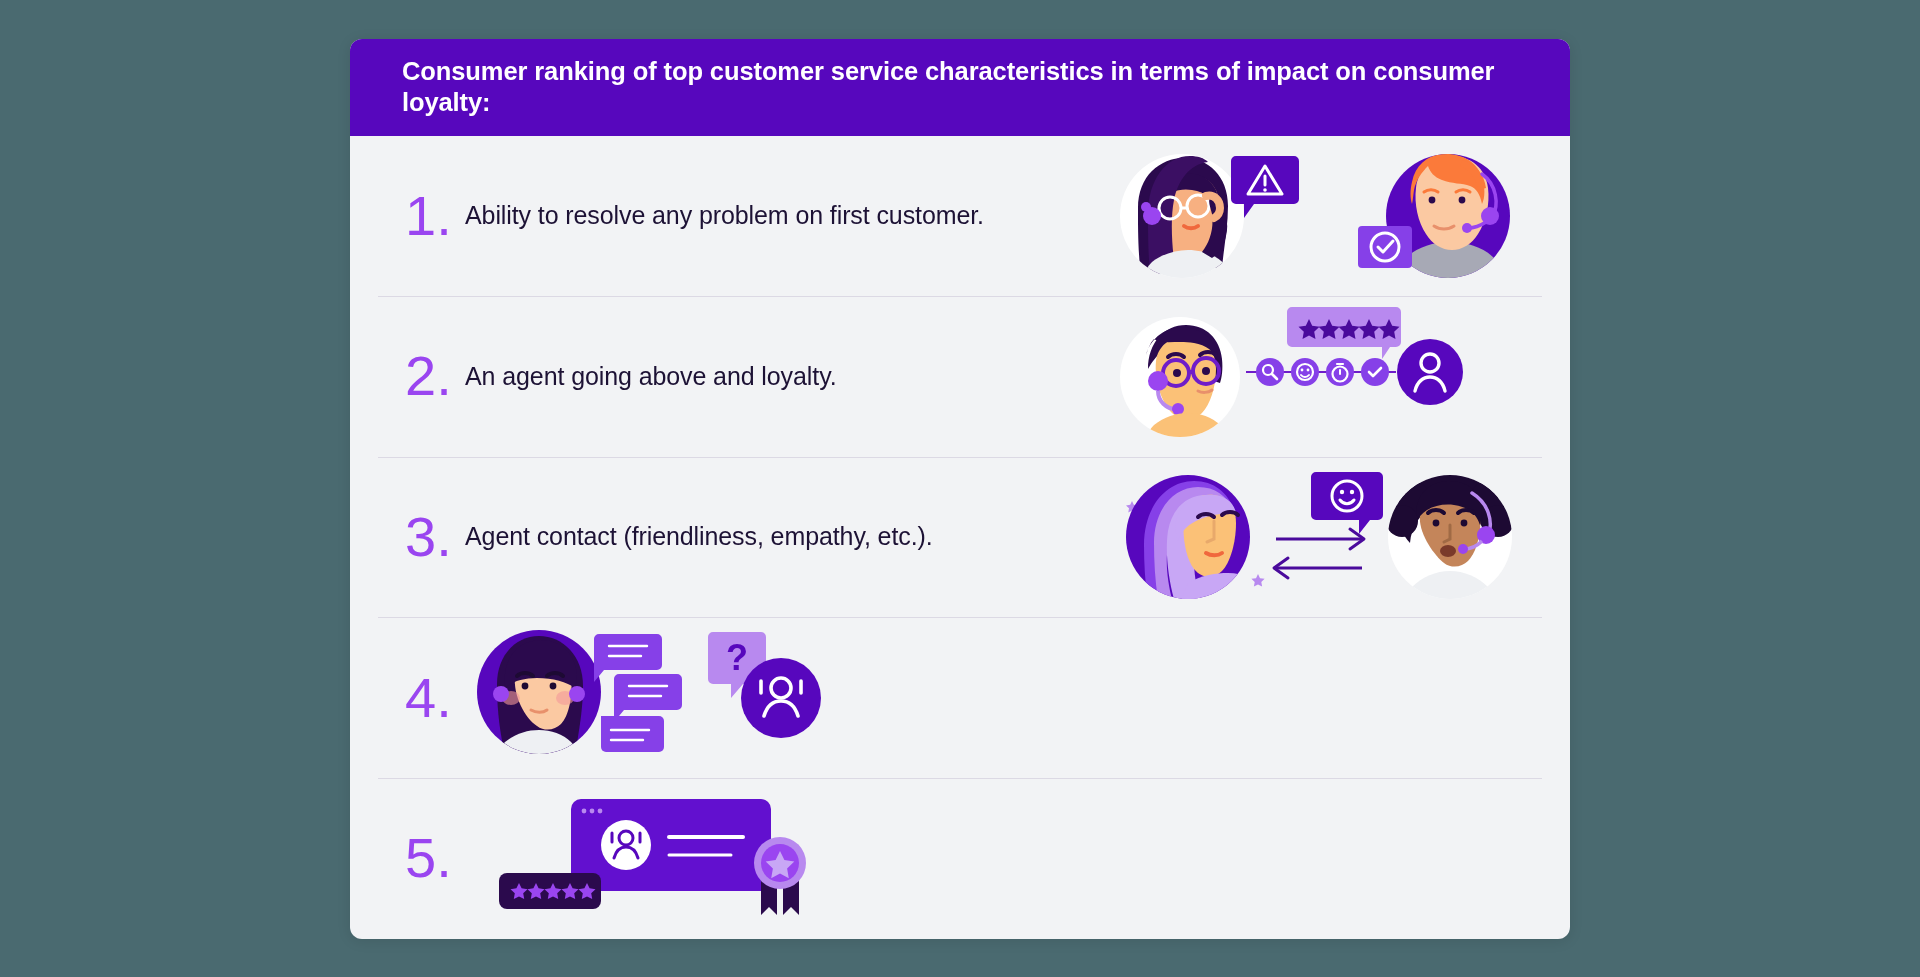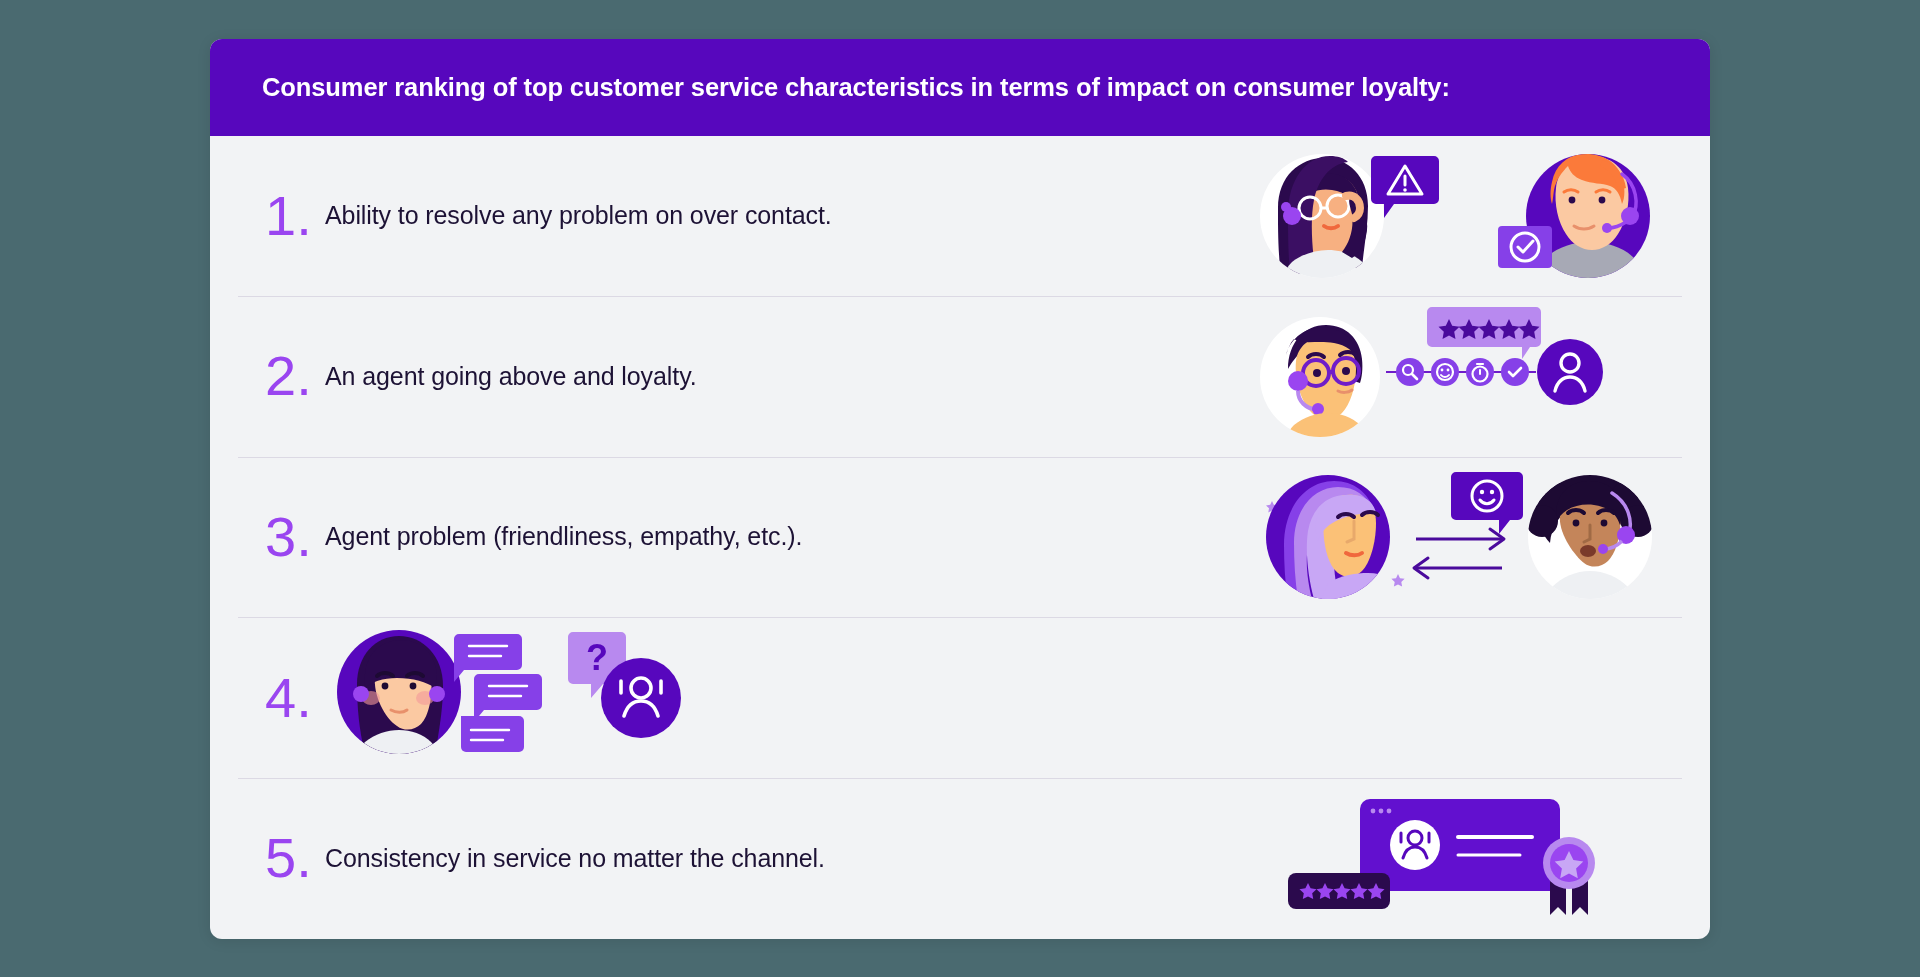--- a/index.html
+++ b/index.html
@@ -10,21 +10,21 @@
     overflow: hidden;
   }
   .stage {
     position: relative;
     width: 1920px; height: 977px;
     background: #4a6a70;
     display: flex; align-items: center; justify-content: center;
   }
   .card {
     position: relative;
-    width: 1500px; height: 900px;
+    width: 1220px; height: 900px;
     border-radius: 12px;
     overflow: hidden;
     background: #f2f3f5;
     display: flex; flex-direction: column;
     box-shadow: 0 2px 14px rgba(0,0,0,0.10);
   }
   .card-header {
     background: #5707bd;
     height: 97px;
     flex: 0 0 97px;
@@ -87,21 +87,21 @@
   <div class="card">
 
     <div class="card-header">
       <h1>Consumer ranking of top customer service characteristics in terms of impact on consumer loyalty:</h1>
     </div>
 
     <div class="rows">
 
       <div class="row">
         <div class="rank">1.</div>
-        <div class="row-text">Ability to resolve any problem on over contact.</div>
+        <div class="row-text">Ability to resolve any problem on first customer.</div>
         <div class="art">
           <svg viewBox="0 0 420 155" xmlns="http://www.w3.org/2000/svg">
 
             <circle cx="72" cy="78" r="62" fill="#ffffff"></circle>
             <g clip-path="url(#c1)">
               <clipPath id="c1">
                   <circle cx="72" cy="78" r="62"></circle>
                 </clipPath>
               <path d="M28 70c0-32 22-50 46-50s44 18 44 48c0 20-4 40-6 62H30c-2-24-2-40-2-60z" fill="#2b0a4d"></path>
               <path d="M50 58c6-16 22-24 38-20 16 4 22 18 22 34 0 18-6 36-14 44-8 8-24 10-32 2-8-8-18-26-18-42 0-8 2-14 4-18z" fill="#f7b081"></path>
@@ -222,21 +222,21 @@
               <circle cx="320" cy="73" r="33" fill="#5707bd"></circle>
               <circle cx="320" cy="64" r="9" fill="none" stroke="#ffffff" stroke-width="3.4"></circle>
               <path d="M305 92c2-9 8-14 15-14s13 5 15 14" stroke="#ffffff" stroke-width="3.4" fill="none" stroke-linecap="round"></path>
             </g>
           </svg>
         </div>
       </div>
 
       <div class="row">
         <div class="rank">3.</div>
-        <div class="row-text">Agent problem (friendliness, empathy, etc.).</div>
+        <div class="row-text">Agent contact (friendliness, empathy, etc.).</div>
         <div class="art">
           <svg viewBox="0 0 420 155" xmlns="http://www.w3.org/2000/svg">
 
             <g fill="#b889ef">
               <path d="M22 42l1.8 3.8 4.2.6-3 2.9.7 4.1-3.7-1.9-3.7 1.9.7-4.1-3-2.9 4.2-.6z"></path>
               <path d="M32 56l2.2 4.6 5.1.7-3.7 3.6.9 5-4.5-2.4-4.5 2.4.9-5-3.7-3.6 5.1-.7z"></path>
               <path d="M148 115l2 4.2 4.6.6-3.3 3.2.8 4.6-4.1-2.2-4.1 2.2.8-4.6-3.3-3.2 4.6-.6z"></path>
             </g>
 
             <circle cx="78" cy="78" r="62" fill="#5707bd"></circle>
@@ -350,21 +350,20 @@
               <path d="M303 96c3-10 9-15 17-15s14 5 17 15" stroke="#ffffff" stroke-width="3.6" fill="none" stroke-linecap="round"></path>
               <path d="M300 61v12" stroke="#ffffff" stroke-width="3.6" stroke-linecap="round"></path>
               <path d="M340 61v12" stroke="#ffffff" stroke-width="3.6" stroke-linecap="round"></path>
             </g>
           </svg>
         </div>
       </div>
 
       <div class="row">
         <div class="rank">5.</div>
-        <div class="row-text">Consistency in service no matter the channel.</div>
         <div class="art">
           <svg viewBox="0 0 420 155" xmlns="http://www.w3.org/2000/svg">
 
             <g>
               <rect x="110" y="18" width="200" height="92" rx="10" fill="#6210cf"></rect>
               <g fill="#b889ef">
                 <circle cx="123" cy="30" r="2.4"></circle>
                 <circle cx="131" cy="30" r="2.4"></circle>
                 <circle cx="139" cy="30" r="2.4"></circle>
               </g>

